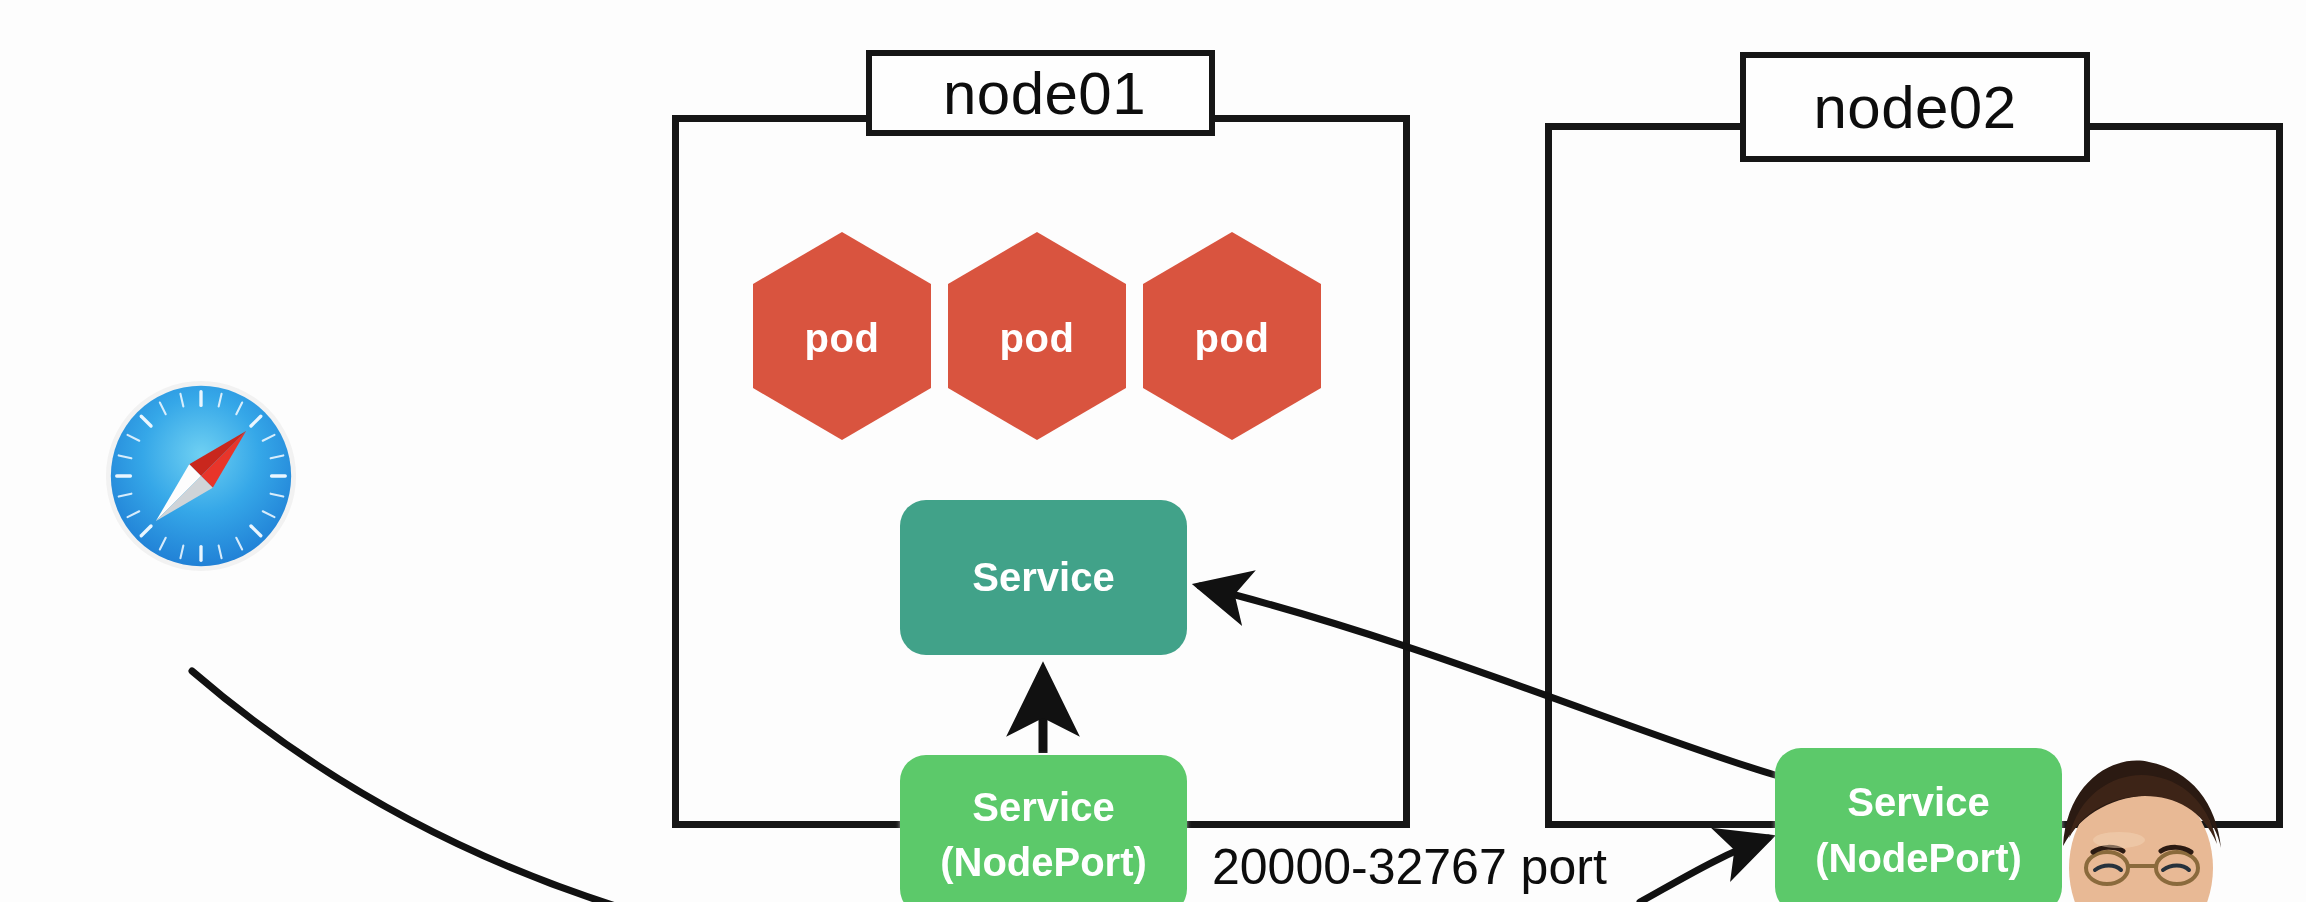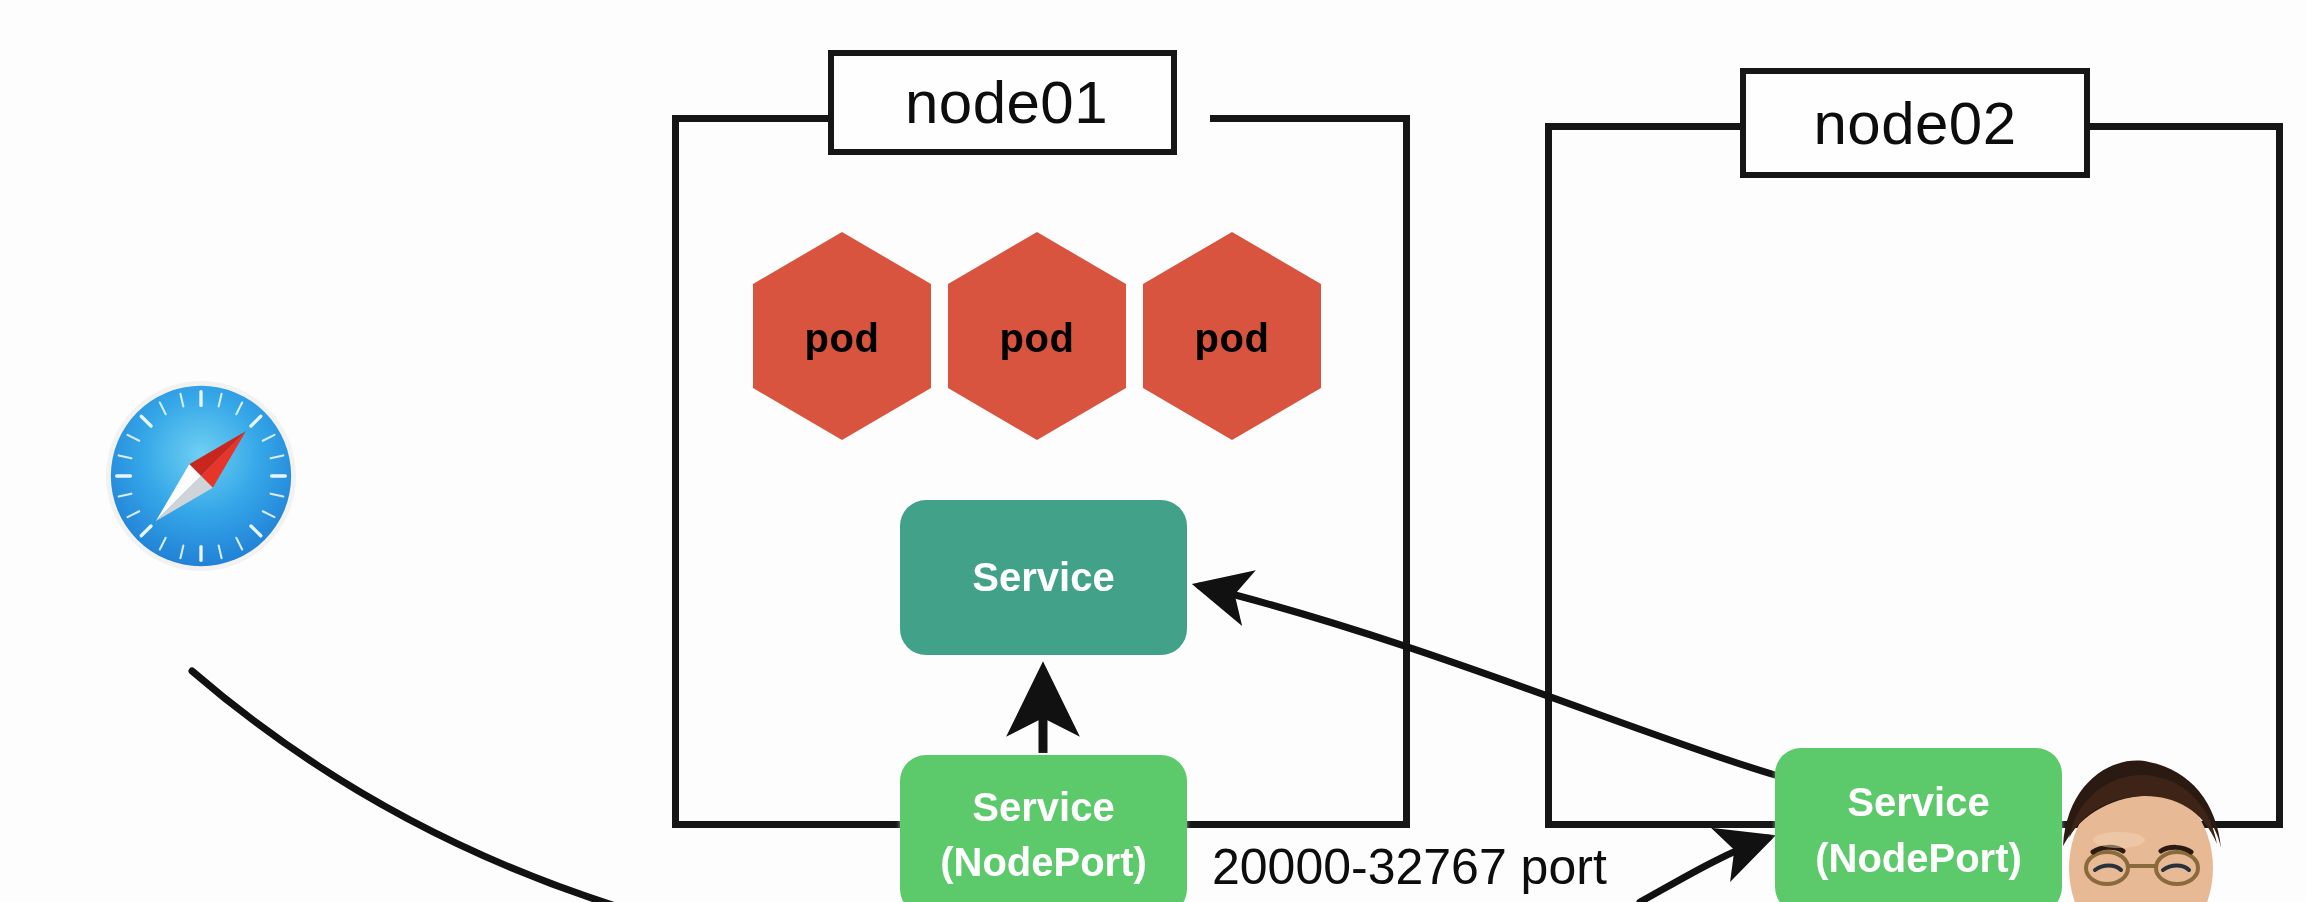--- a/index.html
+++ b/index.html
@@ -24,21 +24,21 @@
   .label-mask{position:absolute;background:#fdfdfd;z-index:5;}
 
   
   .pod{
     position:absolute;display:flex;align-items:center;justify-content:center;
     -webkit-clip-path:polygon(50% 0%,100% 25%,100% 75%,50% 100%,0% 75%,0% 25%);
     clip-path:polygon(50% 0%,100% 25%,100% 75%,50% 100%,0% 75%,0% 25%);
     z-index:4;
   }
   .pod span{
-    color:#000000;font-size:40px;font-weight:bold;letter-spacing:0.5px;
+    color:#ffffff;font-size:40px;font-weight:bold;letter-spacing:0.5px;
     transform:translateY(2px);
     text-align:right;
   }
 
   
   .svc{
     position:absolute;border-radius:26px;display:flex;flex-direction:column;
     align-items:center;justify-content:center;z-index:8;
     color:#ffffff;font-weight:bold;font-size:40px;line-height:1.38;
     text-align:left;box-shadow:0 0 4px rgba(255,255,255,.6);
@@ -79,21 +79,21 @@
 
     <path d="M 1775 775 C 1640 735 1420 640 1200 586" fill="none" stroke="#111111" stroke-width="7" marker-end="url(#ah)" stroke-linecap="round"></path>
 
     <path d="M 1043 753 L 1043 672" fill="none" stroke="#111111" stroke-width="9" marker-end="url(#ah)" stroke-linecap="butt"></path>
 
     <path d="M 1640 902 C 1680 880 1720 855 1768 838" fill="none" stroke="#111111" stroke-width="7" marker-end="url(#ah)" stroke-linecap="round"></path>
   </svg>
 
   <div class="node-frame" style="left:672px;top:115px;width:738px;height:713px;"></div>
   <div class="label-mask" style="left:872px;top:108px;width:338px;height:16px;"></div>
-  <div class="node-label" style="left:828px;top:50px;width:349px;height:105px;padding-left:8px;">
+  <div class="node-label" style="left:866px;top:50px;width:349px;height:86px;padding-left:8px;">
     <span>node01</span>
   </div>
 
   <div class="pod" style="left:753px;top:232px;width:178px;height:208px;background:#d9543f;">
     <span>pod</span>
   </div>
   <div class="pod" style="left:948px;top:232px;width:178px;height:208px;background:#d9543f;">
     <span>pod</span>
   </div>
   <div class="pod" style="left:1143px;top:232px;width:178px;height:208px;background:#d9543f;">
@@ -106,21 +106,21 @@
 
   <div class="svc" style="left:900px;top:755px;width:287px;height:160px;background:#5cc96a;">
     <span class="l1">Service</span>
     <span class="l2">(NodePort)</span>
   </div>
 
   <div class="port-label" style="left:1212px;top:838px;">20000-32767 port</div>
 
   <div class="node-frame" style="left:1545px;top:123px;width:738px;height:705px;"></div>
   <div class="label-mask" style="left:1746px;top:116px;width:338px;height:16px;"></div>
-  <div class="node-label" style="left:1740px;top:68px;width:350px;height:110px;">
+  <div class="node-label" style="left:1740px;top:52px;width:350px;height:110px;">
     <span>node02</span>
   </div>
 
   <div class="svc" style="left:1775px;top:748px;width:287px;height:165px;background:#5cc96a;">
     <span class="l1">Service</span>
     <span class="l2">(NodePort)</span>
   </div>
 
   <div class="safari" style="left:103px;top:378px;width:196px;height:196px;">
     <svg width="196" height="196" viewBox="0 0 200 200">

